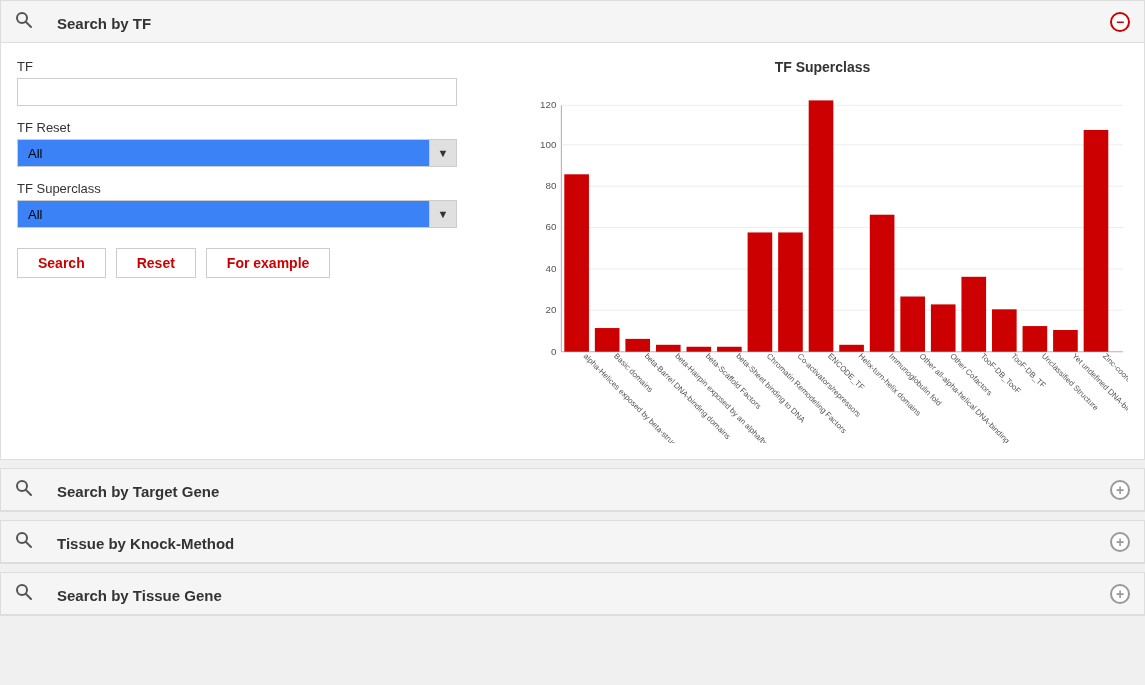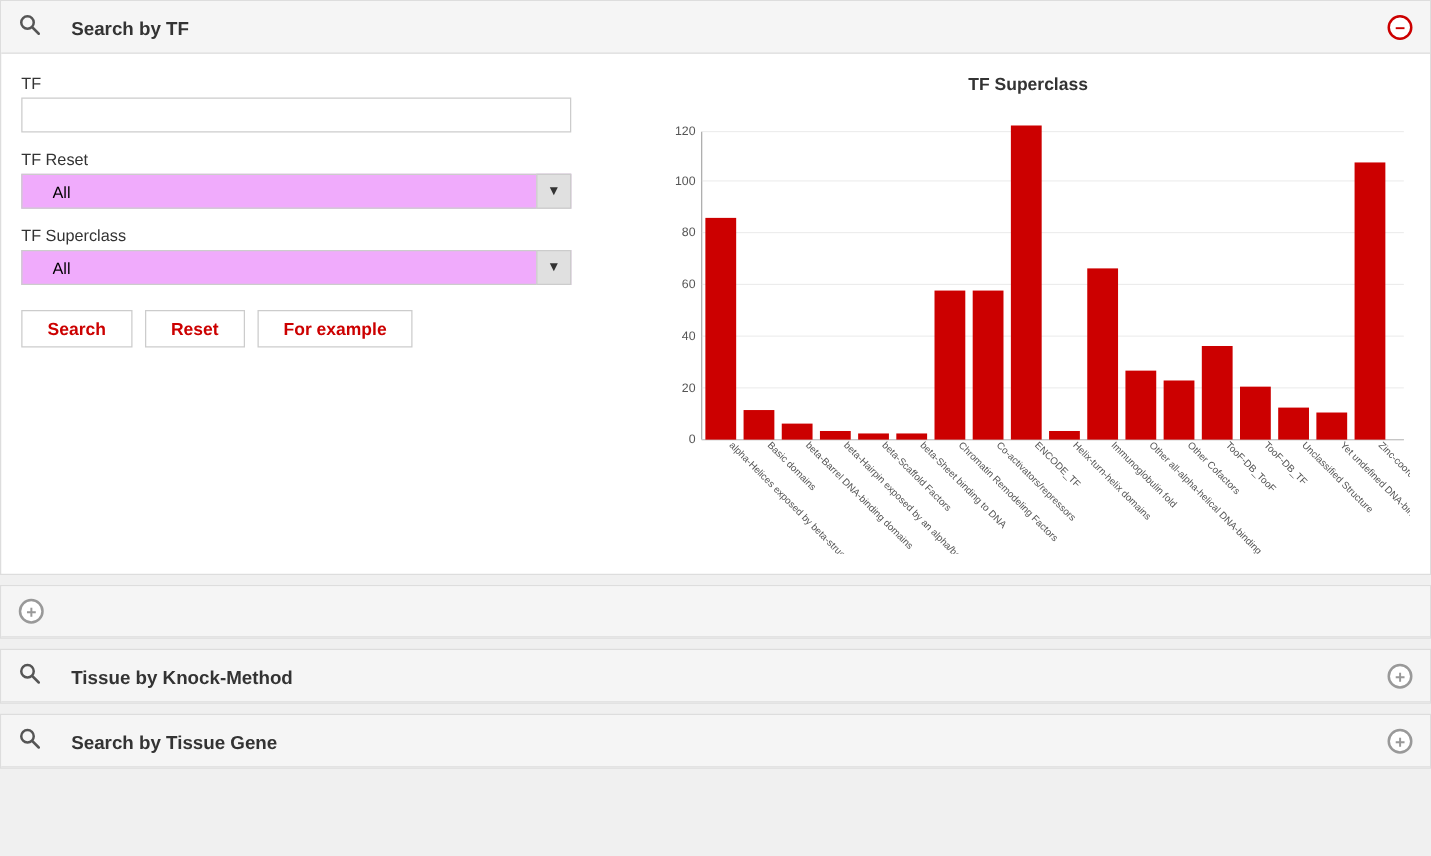--- a/index.html
+++ b/index.html
@@ -101,24 +101,24 @@
 
     .form-select-wrapper {
       position: relative;
       width: 440px;
     }
 
     .form-select {
       width: 100%;
       height: 28px;
       border: 1px solid #ccc;
-      padding: 2px 24px;
+      padding: 2px 10px;
       font-size: 13px;
       appearance: none;
-      background: #f0abfc;
+      background: #3b82f6;
       cursor: pointer;
     }
 
     .select-arrow {
       position: absolute;
       right: 0;
       top: 0;
       width: 28px;
       height: 28px;
       background: #e0e0e0;
@@ -314,20 +314,29 @@
             <rect x="575" y="35" width="25" height="225" fill="#c00"></rect>
             <text transform="translate(594,265) rotate(45)" font-size="8" fill="#555" text-anchor="start">Zinc-coordinating DNA-binding domains</text>
           </svg>
         </div>
       </div>
     </div>
   </div>
 
   <div class="collapsed-section">
     <div class="section-header">
+      <div class="section-header-left">
+        <span>
+          <svg width="18" height="18" viewBox="0 0 18 18" fill="none" xmlns="http://www.w3.org/2000/svg">
+            <circle cx="7" cy="7" r="5" stroke="#555" stroke-width="2"></circle>
+            <line x1="11" y1="11" x2="16" y2="16" stroke="#555" stroke-width="2" stroke-linecap="round"></line>
+          </svg>
+        </span>
+        <span class="section-title">Search by Target Gene</span>
+      </div>
       <div class="expand-btn">+</div>
     </div>
   </div>
 
   <div class="collapsed-section">
     <div class="section-header">
       <div class="section-header-left">
         <span>
           <svg width="18" height="18" viewBox="0 0 18 18" fill="none" xmlns="http://www.w3.org/2000/svg">
             <circle cx="7" cy="7" r="5" stroke="#555" stroke-width="2"></circle>

